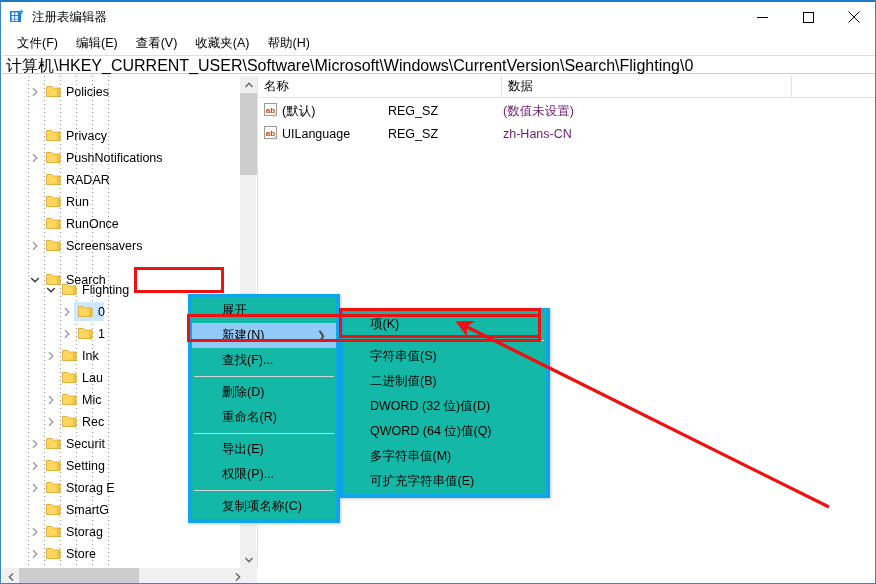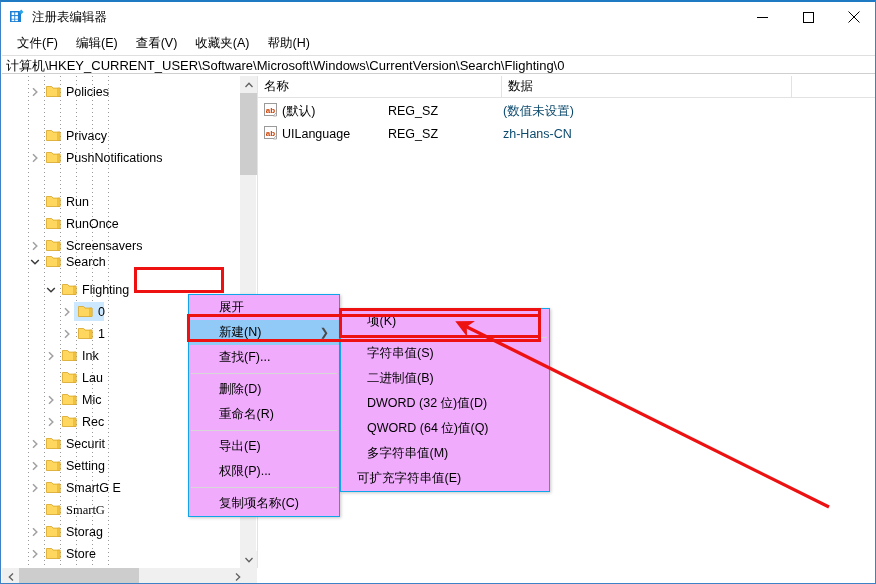--- a/index.html
+++ b/index.html
@@ -71,21 +71,21 @@
   .addressbar {
     position: absolute; left: 1px; top: 53px;
     width: 874px; height: 19px;
     background: #ffffff;
     border-top: 1px solid #dfdfdf;
     border-bottom: 1px solid #cfcfcf;
     box-sizing: border-box;
   }
   .address-text {
     position: absolute; left: 4px; top: 2px;
-    font-size: 13px; line-height: 15px;
+    font-size: 16px; line-height: 15px;
     white-space: nowrap;
     color: #000;
   }
   
   .tree-pane {
     position: absolute; left: 1px; top: 74px;
     width: 255px; height: 492px;
     background: #ffffff;
     border-right: 1px solid #e3e3e3;
     overflow: hidden;
@@ -173,41 +173,41 @@
   .val-name {
     position: absolute; left: 24px; top: 3px;
     font-size: 12.5px; line-height: 16px; color: #000;
   }
   .val-type {
     position: absolute; left: 130px; top: 3px;
     font-size: 12.5px; line-height: 16px; color: #000;
   }
   .val-data {
     position: absolute; left: 245px; top: 3px;
-    font-size: 12.5px; line-height: 16px; color: #0c4a6e;
+    font-size: 12.5px; line-height: 16px; color: #701a75;
   }
   
   .hsb {
     position: absolute; left: 1px; top: 566px;
     width: 255px; height: 17px;
     background: #f0f0f0;
   }
   .hsb-arrow {
     position: absolute; top: 0; width: 17px; height: 17px;
     display: flex; align-items: center; justify-content: center;
   }
   .hsb-thumb {
     position: absolute; top: 0; height: 17px;
     background: #cdcdcd;
   }
   
   .ctx-menu {
     position: absolute;
-    background: #f0abfc;
-    border: 1px solid #0ea5e9;
+    background: #14b8a6;
+    border: 4px solid #0ea5e9;
     box-shadow: 1px 1px 3px rgba(0,0,0,0.22);
     box-sizing: border-box;
   }
   .ctx-item {
     position: relative;
     height: 25px;
     line-height: 25px;
     font-size: 12.5px;
     padding-left: 30px;
     color: #000;
@@ -320,20 +320,27 @@
         <div class="tree-row" style="top: 71px;">
           <span class="tw-arrow" style="left: 27px;"><svg width="12" height="12" viewBox="0 0 12 12">
               <path d="M4 2.2 L7.8 6 L4 9.8" stroke="#a0a0a0" stroke-width="1.5" fill="none"></path>
             </svg></span>
           <span class="tw-folder" style="left: 44px;"><svg width="15" height="13" viewBox="0 0 15 13">
               <path d="M0.5 1.5 h5.2 l1.3 1.6 h7.0 v8.4 h-13.5 z" fill="#ffd75e" stroke="#d8a525" stroke-width="0.8"></path>
               <path d="M11.8 3.1 v8.4 h2.2 v-8.4 z" fill="#f7c944" stroke="#d8a525" stroke-width="0.6"></path>
             </svg></span>
           <span class="tw-label" style="left: 64px;">PushNotifications</span>
         </div>
+        <div class="tree-row" style="top: 93px;">
+          <span class="tw-folder" style="left: 44px;"><svg width="15" height="13" viewBox="0 0 15 13">
+              <path d="M0.5 1.5 h5.2 l1.3 1.6 h7.0 v8.4 h-13.5 z" fill="#ffd75e" stroke="#d8a525" stroke-width="0.8"></path>
+              <path d="M11.8 3.1 v8.4 h2.2 v-8.4 z" fill="#f7c944" stroke="#d8a525" stroke-width="0.6"></path>
+            </svg></span>
+          <span class="tw-label" style="left: 64px;">RADAR</span>
+        </div>
         <div class="tree-row" style="top: 115px;">
           <span class="tw-folder" style="left: 44px;"><svg width="15" height="13" viewBox="0 0 15 13">
               <path d="M0.5 1.5 h5.2 l1.3 1.6 h7.0 v8.4 h-13.5 z" fill="#ffd75e" stroke="#d8a525" stroke-width="0.8"></path>
               <path d="M11.8 3.1 v8.4 h2.2 v-8.4 z" fill="#f7c944" stroke="#d8a525" stroke-width="0.6"></path>
             </svg></span>
           <span class="tw-label" style="left: 64px;">Run</span>
         </div>
         <div class="tree-row" style="top: 137px;">
           <span class="tw-folder" style="left: 44px;"><svg width="15" height="13" viewBox="0 0 15 13">
               <path d="M0.5 1.5 h5.2 l1.3 1.6 h7.0 v8.4 h-13.5 z" fill="#ffd75e" stroke="#d8a525" stroke-width="0.8"></path>
@@ -344,21 +351,21 @@
         <div class="tree-row" style="top: 159px;">
           <span class="tw-arrow" style="left: 27px;"><svg width="12" height="12" viewBox="0 0 12 12">
               <path d="M4 2.2 L7.8 6 L4 9.8" stroke="#a0a0a0" stroke-width="1.5" fill="none"></path>
             </svg></span>
           <span class="tw-folder" style="left: 44px;"><svg width="15" height="13" viewBox="0 0 15 13">
               <path d="M0.5 1.5 h5.2 l1.3 1.6 h7.0 v8.4 h-13.5 z" fill="#ffd75e" stroke="#d8a525" stroke-width="0.8"></path>
               <path d="M11.8 3.1 v8.4 h2.2 v-8.4 z" fill="#f7c944" stroke="#d8a525" stroke-width="0.6"></path>
             </svg></span>
           <span class="tw-label" style="left: 64px;">Screensavers</span>
         </div>
-        <div class="tree-row" style="top: 175px; padding-left: 16px;">
+        <div class="tree-row" style="top: 193px; padding-left: 16px;">
           <span class="tw-arrow" style="left: 27px;"><svg width="12" height="12" viewBox="0 0 12 12">
               <path d="M2.2 4 L6 7.8 L9.8 4" stroke="#3a3a3a" stroke-width="1.5" fill="none"></path>
             </svg></span>
           <span class="tw-folder" style="left: 44px;"><svg width="15" height="13" viewBox="0 0 15 13">
               <path d="M0.5 1.5 h5.2 l1.3 1.6 h7.0 v8.4 h-13.5 z" fill="#ffd75e" stroke="#d8a525" stroke-width="0.8"></path>
               <path d="M11.8 3.1 v8.4 h2.2 v-8.4 z" fill="#f7c944" stroke="#d8a525" stroke-width="0.6"></path>
             </svg></span>
           <span class="tw-label" style="left: 64px;">Search</span>
         </div>
         <div class="tree-row" style="top: 203px;">
@@ -450,28 +457,28 @@
           <span class="tw-label" style="left: 64px;">Setting</span>
         </div>
         <div class="tree-row" style="top: 401px;">
           <span class="tw-arrow" style="left: 27px;"><svg width="12" height="12" viewBox="0 0 12 12">
               <path d="M4 2.2 L7.8 6 L4 9.8" stroke="#a0a0a0" stroke-width="1.5" fill="none"></path>
             </svg></span>
           <span class="tw-folder" style="left: 44px;"><svg width="15" height="13" viewBox="0 0 15 13">
               <path d="M0.5 1.5 h5.2 l1.3 1.6 h7.0 v8.4 h-13.5 z" fill="#ffd75e" stroke="#d8a525" stroke-width="0.8"></path>
               <path d="M11.8 3.1 v8.4 h2.2 v-8.4 z" fill="#f7c944" stroke="#d8a525" stroke-width="0.6"></path>
             </svg></span>
-          <span class="tw-label" style="left: 64px;">SmartG E</span>
+          <span class="tw-label" style="left: 64px;">Storag E</span>
         </div>
         <div class="tree-row" style="top: 423px;">
           <span class="tw-folder" style="left: 44px;"><svg width="15" height="13" viewBox="0 0 15 13">
               <path d="M0.5 1.5 h5.2 l1.3 1.6 h7.0 v8.4 h-13.5 z" fill="#ffd75e" stroke="#d8a525" stroke-width="0.8"></path>
               <path d="M11.8 3.1 v8.4 h2.2 v-8.4 z" fill="#f7c944" stroke="#d8a525" stroke-width="0.6"></path>
             </svg></span>
-          <span class="tw-label" style="left: 64px; font-family: Liberation Serif, serif;">SmartG</span>
+          <span class="tw-label" style="left: 64px;">SmartG</span>
         </div>
         <div class="tree-row" style="top: 445px;">
           <span class="tw-arrow" style="left: 27px;"><svg width="12" height="12" viewBox="0 0 12 12">
               <path d="M4 2.2 L7.8 6 L4 9.8" stroke="#a0a0a0" stroke-width="1.5" fill="none"></path>
             </svg></span>
           <span class="tw-folder" style="left: 44px;"><svg width="15" height="13" viewBox="0 0 15 13">
               <path d="M0.5 1.5 h5.2 l1.3 1.6 h7.0 v8.4 h-13.5 z" fill="#ffd75e" stroke="#d8a525" stroke-width="0.8"></path>
               <path d="M11.8 3.1 v8.4 h2.2 v-8.4 z" fill="#f7c944" stroke="#d8a525" stroke-width="0.6"></path>
             </svg></span>
           <span class="tw-label" style="left: 64px;">Storag</span>
@@ -567,21 +574,21 @@
     </div>
 
   <div class="ctx-menu" id="sub-menu" style="left:339px; top:306px; width:210px;">
       <div class="ctx-item" style="padding-left: 26px;"><span>项(K)</span></div>
       <div class="ctx-sep"></div>
       <div class="ctx-item" style="padding-left: 26px;"><span>字符串值(S)</span></div>
       <div class="ctx-item" style="padding-left: 26px;"><span>二进制值(B)</span></div>
       <div class="ctx-item" style="padding-left: 26px;"><span>DWORD (32 位)值(D)</span></div>
       <div class="ctx-item" style="padding-left: 26px;"><span>QWORD (64 位)值(Q)</span></div>
       <div class="ctx-item" style="padding-left: 26px;"><span>多字符串值(M)</span></div>
-      <div class="ctx-item" style="padding-left: 16px;"><span>可扩充字符串值(E)</span></div>
+      <div class="ctx-item" style="padding-left: 26px;"><span>可扩充字符串值(E)</span></div>
     </div>
 
   <div class="red-rect" style="left:133px; top:265px; width:90px; height:26px;"></div>
   <div class="red-rect" style="left:186px; top:312px; width:354px; height:28px;"></div>
   <div class="red-rect" style="left:338px; top:306px; width:202px; height:30px;"></div>
 
   <svg class="annot-svg">
     <defs>
       <marker id="arrowhead" markerWidth="5.5" markerHeight="5.5" refX="4.2" refY="2.75" orient="auto">
         <path d="M0,0 L5.5,2.75 L0,5.5 L1.5,2.75 Z" fill="#ee1111"></path>

